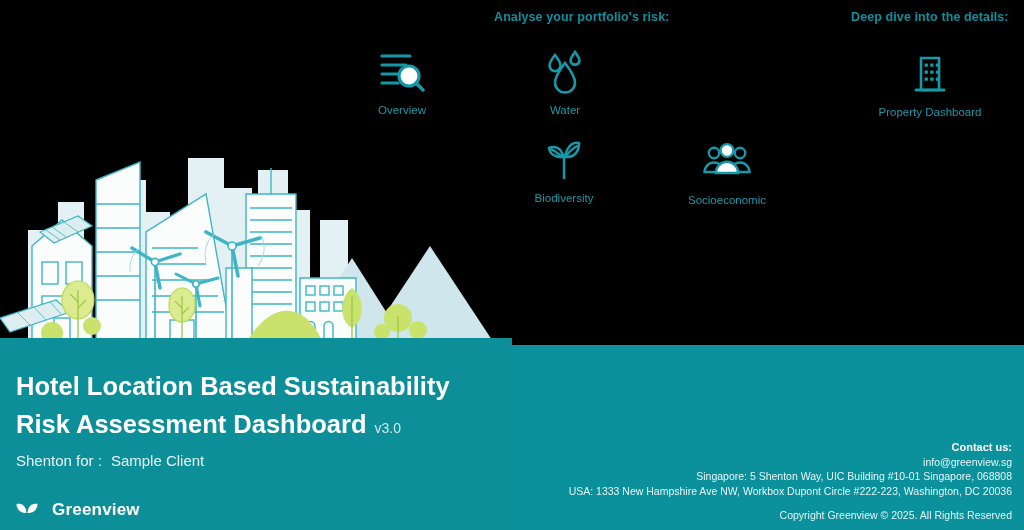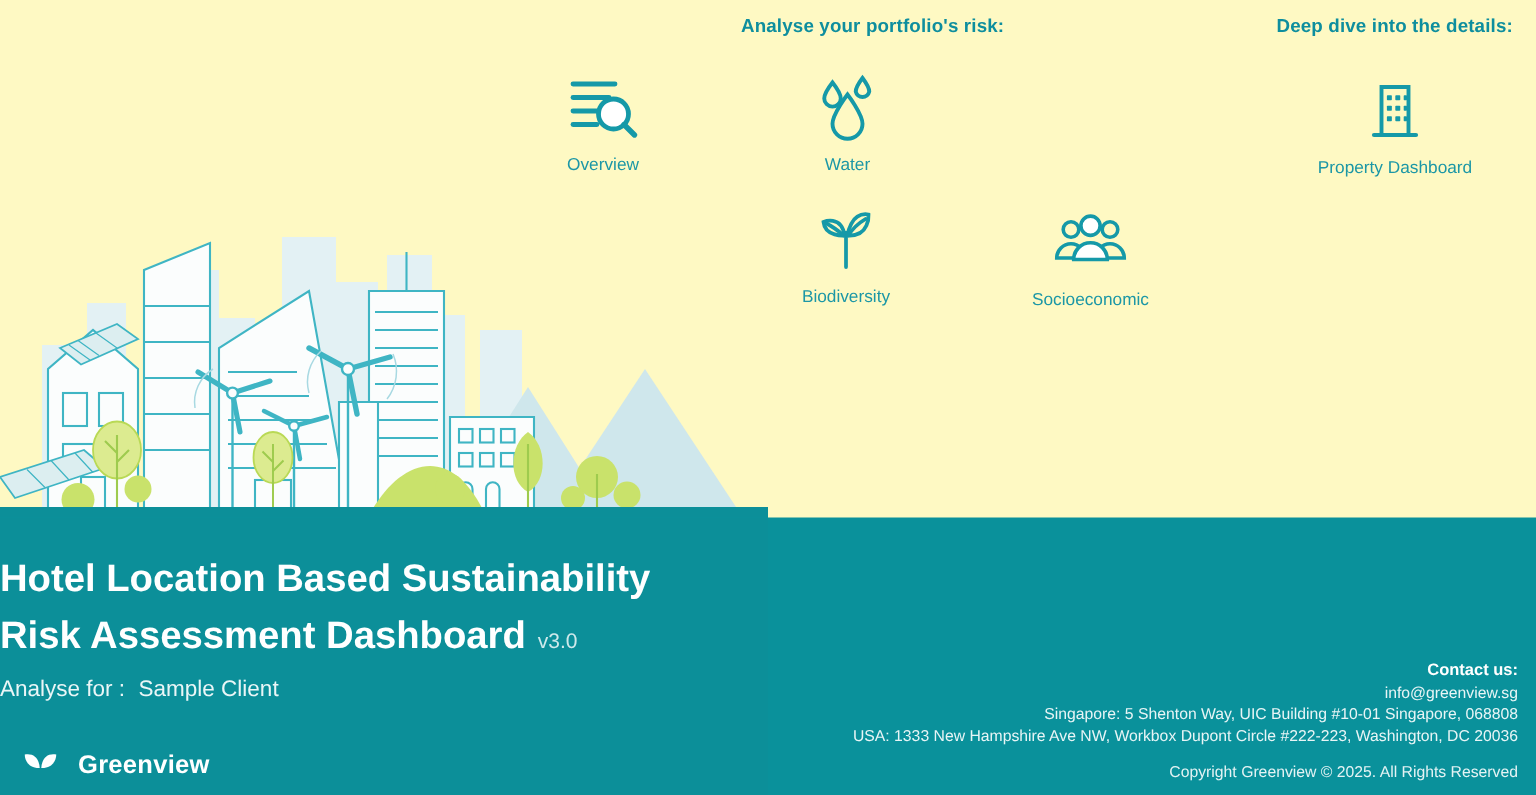--- a/index.html
+++ b/index.html
@@ -2,21 +2,21 @@
 <html><head>
 <meta charset="utf-8">
 <style>
   * { box-sizing: border-box; margin: 0; padding: 0; }
   html, body {
     width: 1024px; height: 530px;
     background: #ffffff;
     font-family: "Liberation Sans", sans-serif;
     overflow: hidden;
   }
-  .page { position: relative; width: 1024px; height: 400px; background: #fef9c3; }
+  .page { position: relative; width: 1024px; height: 400px; background: #000000; }
 
   
   .section-head {
     position: absolute;
     font-size: 12.5px;
     font-weight: bold;
     color: #0E8E9E;
     letter-spacing: .1px;
     white-space: nowrap;
   }
@@ -61,21 +61,21 @@
     position: absolute;
     left: 0; top: 345px;
     width: 1024px; height: 185px;
     background: #0A919B;
   }
   #banner-left-shade {
     position: absolute;
     left: 0; top: 0; width: 512px; height: 185px;
     background: #0C8F99;
   }
-  .title-block { position: absolute; left: 0; top: 22px; }
+  .title-block { position: absolute; left: 16px; top: 22px; }
   .t-line {
     font-size: 25.5px;
     font-weight: bold;
     color: #ffffff;
     line-height: 38px;
     white-space: nowrap;
   }
   .t-version {
     font-size: 14px;
     font-weight: normal;
@@ -326,21 +326,21 @@
 
   <div id="banner">
     <div id="banner-left-shade"></div>
 
     <div class="title-block">
       <div class="t-line">Hotel Location Based Sustainability</div>
       <div class="t-line">
         <span>Risk Assessment Dashboard</span><span class="t-version">v3.0</span>
       </div>
       <div class="t-prepared">
-        <span>Analyse for :</span><span class="client">Sample Client</span>
+        <span>Shenton for :</span><span class="client">Sample Client</span>
       </div>
     </div>
 
     <div id="contact">
       <div class="lbl">Contact us:</div>
       <div class="ln">info@greenview.sg</div>
       <div class="ln">Singapore: 5 Shenton Way, UIC Building #10-01 Singapore, 068808</div>
       <div class="ln">USA: 1333 New Hampshire Ave NW, Workbox Dupont Circle #222-223, Washington, DC 20036</div>
     </div>
 

